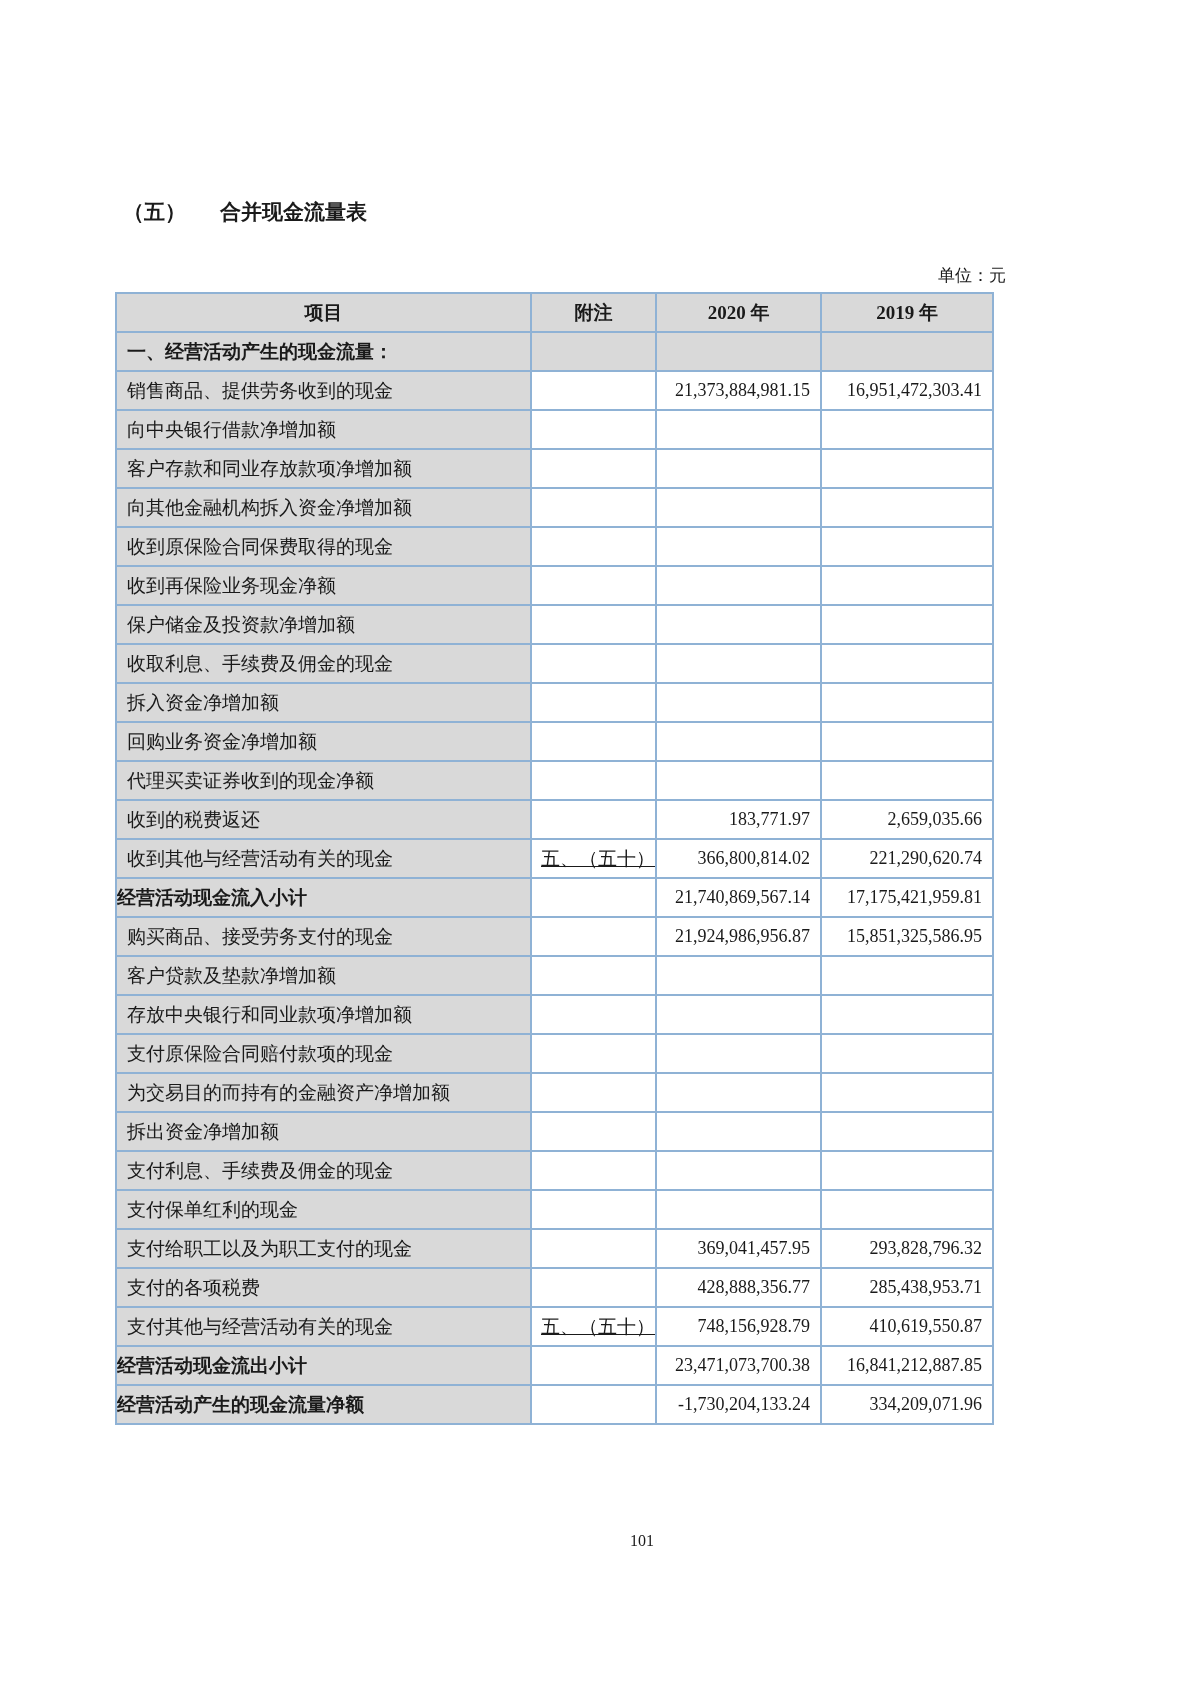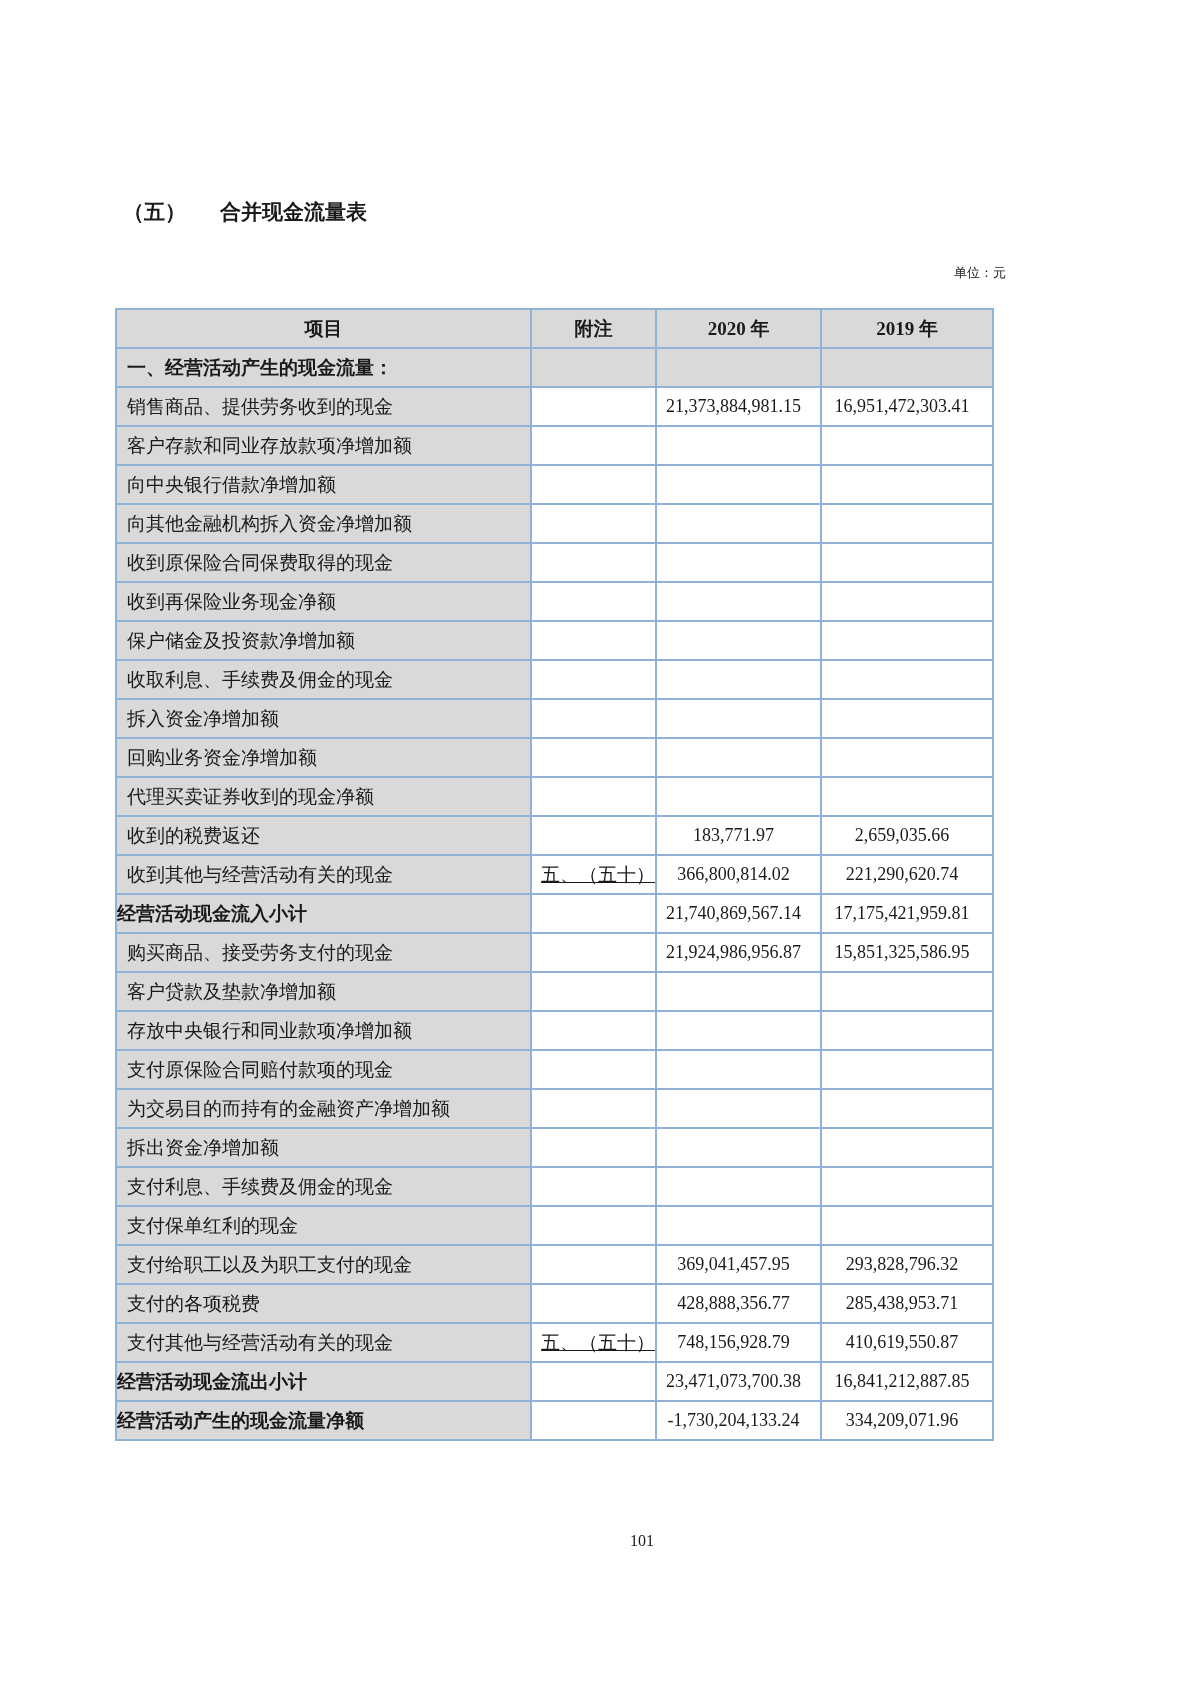--- a/index.html
+++ b/index.html
@@ -17,45 +17,45 @@
     color:var(--ink);
     overflow:hidden;
   }
   .heading{
     position:absolute;left:123px;top:198px;
     font-size:21px;font-weight:bold;white-space:nowrap;text-align:center;
   }
   .heading .title-gap{display:inline-block;width:34px;}
   .unit-line{
     position:absolute;left:115px;top:264px;width:891px;
-    text-align:right;font-size:13px;
+    text-align:right;font-size:17px;
   }
   table.cashflow{
-    position:absolute;left:115px;top:308px;width:877px;
+    position:absolute;left:115px;top:292px;width:877px;
     border-collapse:collapse;table-layout:fixed;
   }
   .cashflow th,.cashflow td{
     border:2px solid var(--border-blue);
     height:39px;
     padding:0;
     font-size:19px;
     vertical-align:middle;
     overflow:hidden;
     white-space:nowrap;
   }
   .cashflow th{
     background:var(--fill-gray);
     font-weight:bold;text-align:center;
   }
   .cashflow td.label{
     background:var(--fill-gray);
     text-align:left;padding-left:10px;
   }
   .cashflow td.note{text-align:right;text-decoration:underline;}
-  .cashflow td.num{text-align:center;padding-right:10px;font-size:18px;}
+  .cashflow td.num{text-align:right;padding-right:10px;font-size:18px;}
   tr.row-section td{background:var(--fill-gray);}
   tr.row-section td.label{font-weight:bold;}
   tr.row-subtotal td.label{font-weight:bold;text-align:left;padding-left:0;}
   .page-num{
     position:absolute;top:1532px;left:622px;
     transform:translateX(-50%);
     font-size:16px;
     margin-left:20px;
   }
 </style>
@@ -90,27 +90,27 @@
     <td class="num"></td>
     <td class="num"></td>
   </tr>
       <tr class="row-item">
     <td class="label">销售商品、提供劳务收到的现金</td>
     <td class="note"></td>
     <td class="num">21,373,884,981.15</td>
     <td class="num">16,951,472,303.41</td>
   </tr>
       <tr class="row-item">
+    <td class="label">向中央银行借款净增加额</td>
+    <td class="note"></td>
+    <td class="num"></td>
+    <td class="num"></td>
+  </tr>
+      <tr class="row-item">
     <td class="label">客户存款和同业存放款项净增加额</td>
-    <td class="note"></td>
-    <td class="num"></td>
-    <td class="num"></td>
-  </tr>
-      <tr class="row-item">
-    <td class="label">向中央银行借款净增加额</td>
     <td class="note"></td>
     <td class="num"></td>
     <td class="num"></td>
   </tr>
       <tr class="row-item">
     <td class="label">向其他金融机构拆入资金净增加额</td>
     <td class="note"></td>
     <td class="num"></td>
     <td class="num"></td>
   </tr>

